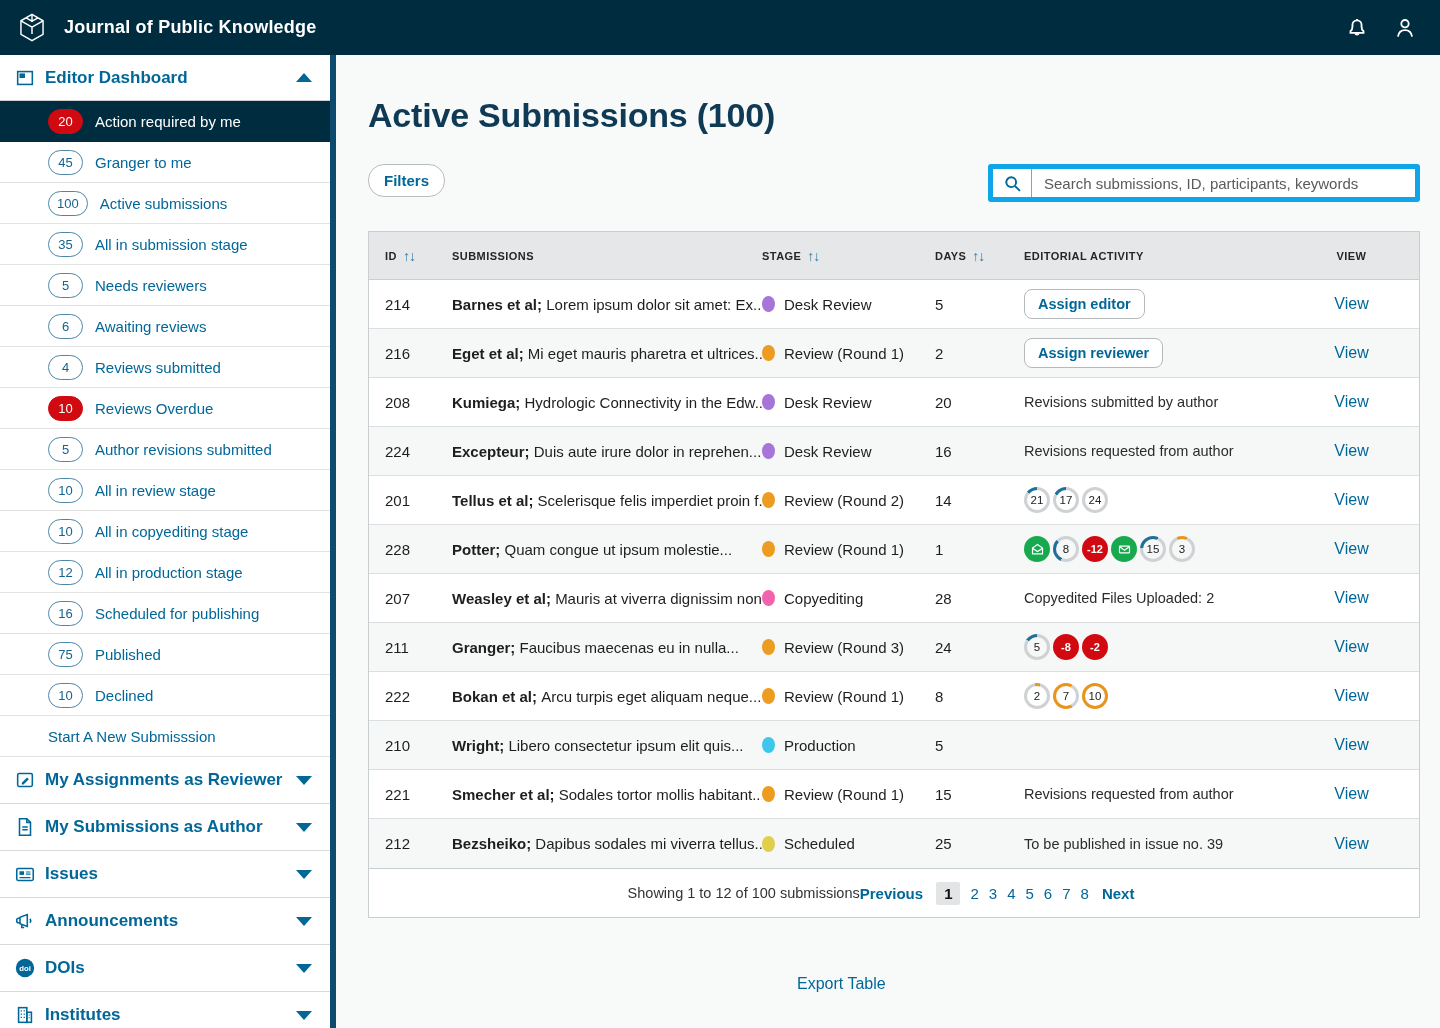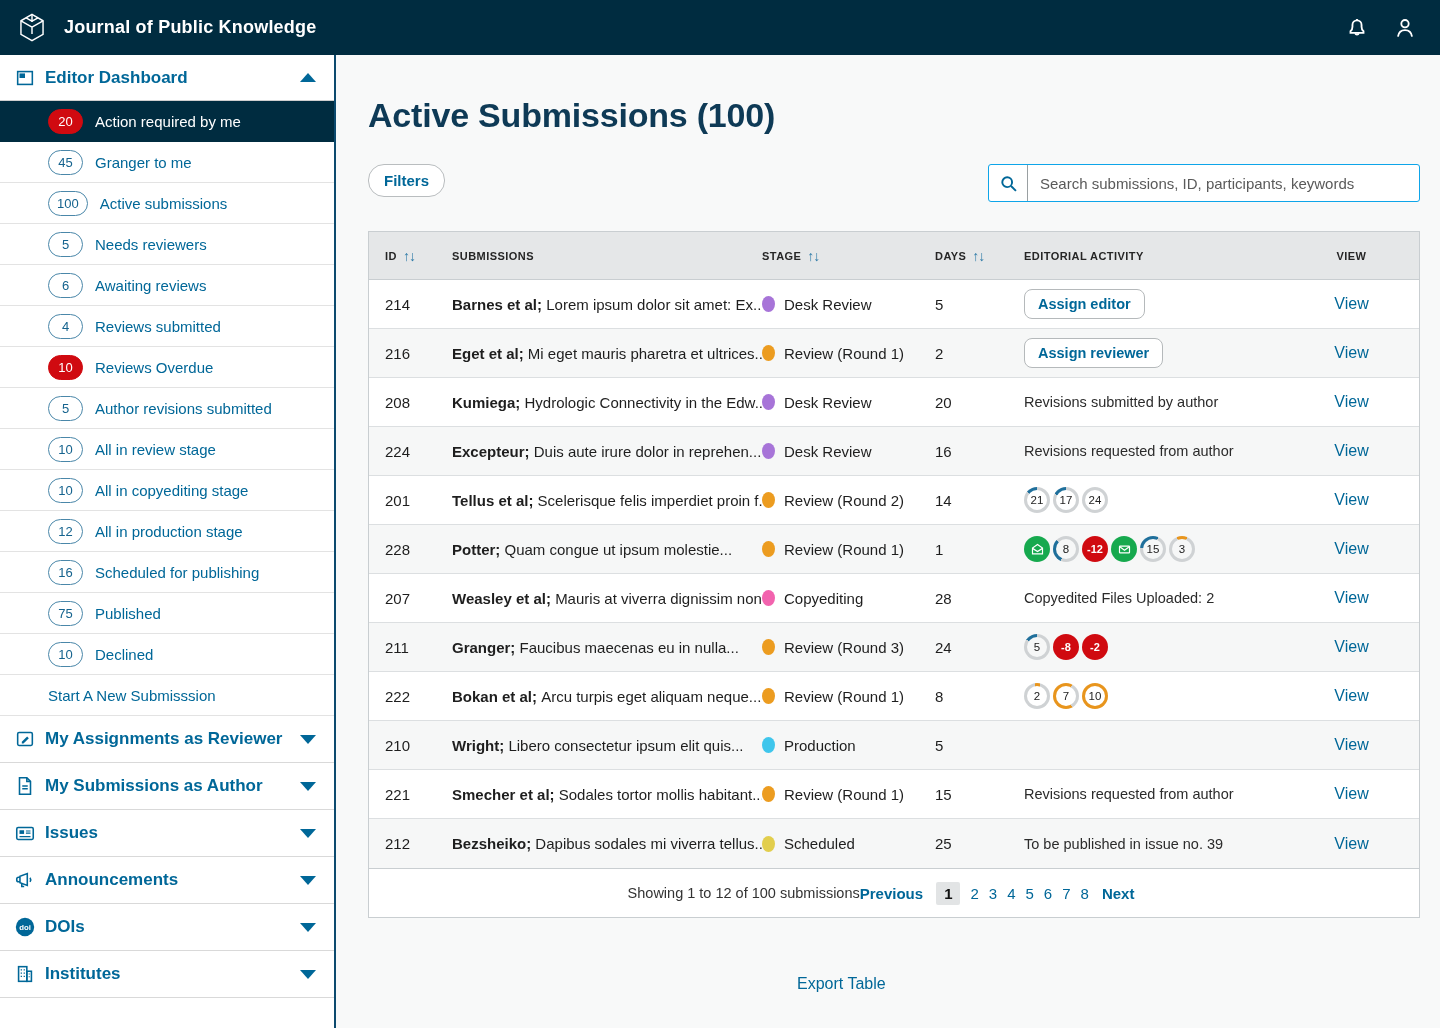--- a/index.html
+++ b/index.html
@@ -12,21 +12,21 @@
   .logo svg { width:34px; height:34px; }
   .topbar-title { color:#fff; font-size:18px; font-weight:700; margin-left:14px; letter-spacing:.2px; }
   .topbar-spacer { flex:1; }
   .topbar-icon { width:26px; height:26px; margin-left:22px; color:#fff; cursor:pointer; }
   .topbar-icon svg { width:26px; height:26px; }
 
   
   .shell { display:flex; height:973px; }
 
   
-  .sidebar { width:336px; flex:0 0 336px; background:#fff; border-right:2px solid #0c4a6e; overflow:hidden; }
+  .sidebar { width:336px; flex:0 0 336px; background:#fff; border-right:6px solid #0c4a6e; overflow:hidden; }
   .dash-row { height:46px; display:flex; align-items:center; padding:0 18px 0 14px;
     border-bottom:1px solid #cfcfcf; cursor:pointer; }
   .section-icon { width:22px; height:22px; color:#006798; flex:0 0 22px; }
   .section-icon svg { width:22px; height:22px; }
   .section-label { color:#006798; font-size:17px; font-weight:700; margin-left:9px; }
   .chev { margin-left:auto; width:0; height:0; border-left:8px solid transparent; border-right:8px solid transparent; }
   .chev.up { border-bottom:9px solid #006798; }
   .chev.down { border-top:9px solid #006798; }
   .side-item { height:41px; display:flex; align-items:center; padding:0 14px 0 48px;
     border-bottom:1px solid #e3e3e3; cursor:pointer; background:#fff; }
@@ -40,21 +40,21 @@
   .side-section { height:47px; display:flex; align-items:center; padding:0 18px 0 14px;
     border-bottom:1px solid #d9d9d9; cursor:pointer; background:#fff; }
 
   
   .content { flex:1; padding:0 20px 0 32px; background:#f8f9f9; overflow:hidden; }
   h1.page-title { margin-top:41px; font-size:34px; font-weight:700; color:#0E3A56; letter-spacing:-.2px; }
 
   .toolbar { margin-top:29px; display:flex; justify-content:space-between; align-items:flex-start; }
   .filters-btn { background:#fff; border:1px solid #b9bdbf; border-radius:16px; color:#006798;
     font-weight:700; font-size:15px; padding:7px 15px; cursor:pointer; font-family:inherit; }
-  .searchbox { width:432px; height:38px; background:#fff; border:1px solid #0ea5e9; border-radius:3px; display:flex; }
+  .searchbox { width:432px; height:38px; background:#fff; border:5px solid #0ea5e9; border-radius:3px; display:flex; }
   .search-iconbox { width:39px; display:flex; align-items:center; justify-content:center; border-right:1px solid #9aa0a2; cursor:pointer; }
   .search-iconbox svg { width:21px; height:21px; }
   .searchbox input { flex:1; border:none; outline:none; font-size:15px; padding:0 12px; color:#333;
     font-family:inherit; background:transparent; }
   .searchbox input::placeholder { color:#5a5a5a; }
 
   
   .card { margin-top:29px; background:#fff; border:1px solid #c9ced1; }
   .thead, .trow { display:grid; grid-template-columns:67px 310px 173px 89px 276px 1fr; align-items:center; padding:0 16px; }
   .thead { height:48px; background:#e5e7e8; border-bottom:1px solid #c9ced1; }
@@ -139,20 +139,24 @@
   <div class="side-item">
     <span class="badge">45</span>
     <span class="side-item-label">Granger to me</span>
   </div>
 
   <div class="side-item">
     <span class="badge">100</span>
     <span class="side-item-label">Active submissions</span>
   </div>
 
+  <div class="side-item">
+    <span class="badge">35</span>
+    <span class="side-item-label">All in submission stage</span>
+  </div>
 
   <div class="side-item">
     <span class="badge">5</span>
     <span class="side-item-label">Needs reviewers</span>
   </div>
 
   <div class="side-item">
     <span class="badge">6</span>
     <span class="side-item-label">Awaiting reviews</span>
   </div>

